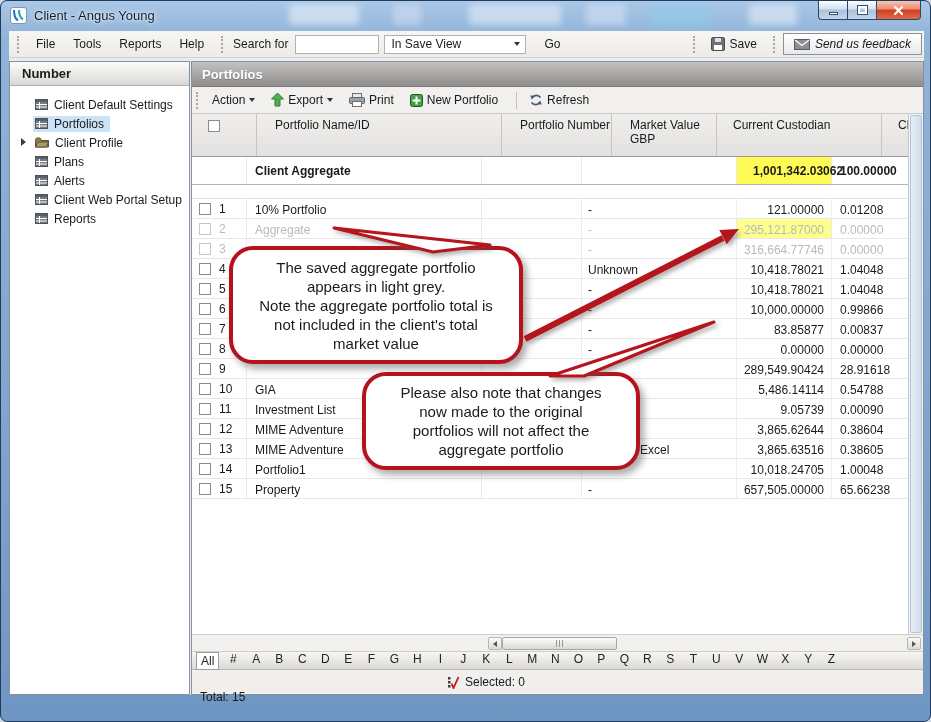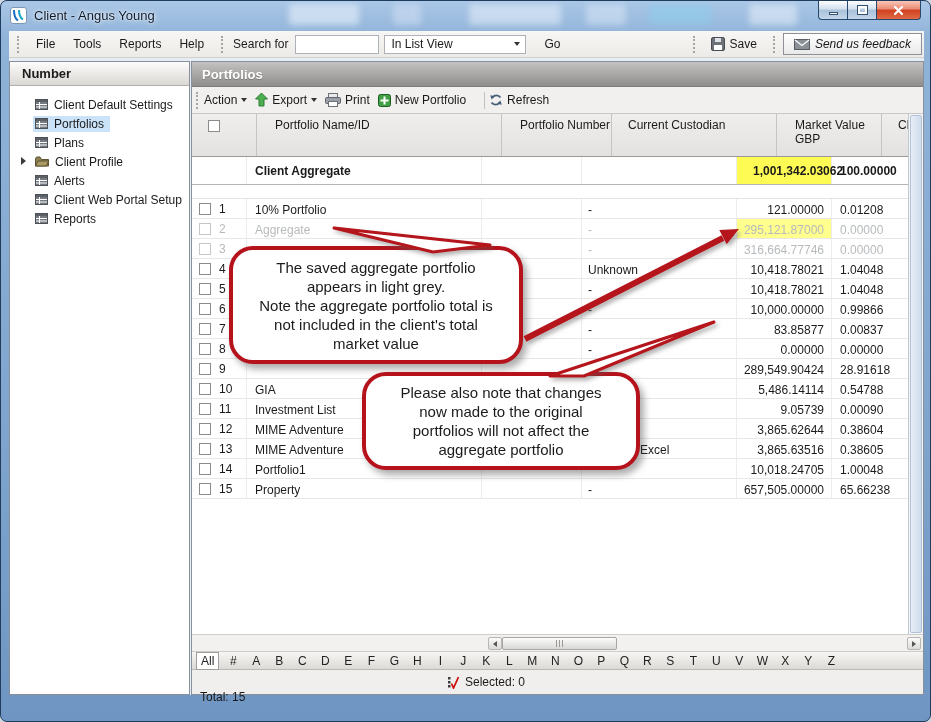--- a/index.html
+++ b/index.html
@@ -44,21 +44,21 @@
   .side-item{position:relative;height:19px;display:flex;align-items:center;padding-left:23px;cursor:default;}
   .expander{position:absolute;left:11px;top:5px;width:0;height:0;border-left:5px solid #3c3c3c;border-top:4px solid transparent;border-bottom:4px solid transparent;}
   .side-inner{display:inline-flex;align-items:center;gap:6px;padding:1px 6px 1px 2px;}
   .side-inner.sel{background:#cbe3f8;}
   .sicon{display:flex;align-items:center;}
   
   .main{position:absolute;left:182px;top:3px;right:0;bottom:0;background:#fff;border:1px solid #8a9099;}
   .panel-title{height:25px;background:linear-gradient(180deg,#c3c2c0,#8f8e8c);color:#fff;font-weight:bold;font-size:13px;
                padding:5px 0 0 10px;border-bottom:1px solid #7d7c7a;text-shadow:0 1px 1px rgba(0,0,0,.25);}
   .toolbar{height:27px;background:#f1f0ee;border-bottom:1px solid #c9c7c3;display:flex;align-items:center;}
-  .tbtn{display:flex;align-items:center;gap:4px;padding:2px 4px;margin-left:0;cursor:default;}
+  .tbtn{display:flex;align-items:center;gap:4px;padding:2px 4px;margin-left:8px;cursor:default;}
   .tsep{width:1px;height:17px;background:#c3c1bd;margin-left:14px;}
   
   .grid{position:absolute;left:0;top:52px;right:0;height:520px;background:#fff;overflow:hidden;}
   .grid-body{position:absolute;left:0;top:0;right:15px;}
   .grid-header{display:flex;height:43px;background:linear-gradient(180deg,#efeeec,#e3e2e0);border-bottom:1px solid #9b9a98;}
   .gh{border-right:1px solid #c6c5c3;padding:4px 0 0 8px;margin-left:10px;}
   .w-check{width:55px;}.w-name{width:235px;}.w-num{width:100px;}.w-cust{width:155px;padding-left:6px;}
   .w-mv{width:95px;}.w-asset{flex:1;border-right:none;white-space:nowrap;overflow:hidden;padding-left:6px;}
   .hcbx{width:12px;height:12px;border:1px solid #8b8b8b;background:#fff;margin:2px 0 0 6px;}
   .agg-row{display:flex;height:28px;border-bottom:1px solid #b5b4b2;font-weight:bold;}
@@ -81,21 +81,21 @@
   .vscroll{position:absolute;right:0;top:0;bottom:0;width:15px;background:#f2f5f9;border-left:1px solid #c3c9d0;}
   .vthumb{position:absolute;left:1px;right:1px;top:1px;bottom:1px;background:linear-gradient(90deg,#e8eef7,#cedcec);border:1px solid #b4c3d6;border-radius:2px;}
   
   .hscroll{position:absolute;left:0;right:0;top:572px;height:18px;background:#f2f1ef;border-top:1px solid #d0cec9;border-bottom:1px solid #cfcdc9;}
   .harrow{position:absolute;top:2px;width:14px;height:13px;background:linear-gradient(180deg,#fbfbfb,#dcdbd9);border:1px solid #b8b6b2;border-radius:2px;display:flex;align-items:center;justify-content:center;}
   .harrow.left{left:296px;}.harrow.right{right:2px;}
   .tri-l{width:0;height:0;border-right:4px solid #555;border-top:3.5px solid transparent;border-bottom:3.5px solid transparent;}
   .tri-r{width:0;height:0;border-left:4px solid #555;border-top:3.5px solid transparent;border-bottom:3.5px solid transparent;}
   .hthumb{position:absolute;left:310px;top:2px;width:115px;height:13px;background:linear-gradient(180deg,#fcfcfc,#d9d8d6);border:1px solid #a8a6a2;border-radius:2px;display:flex;align-items:center;justify-content:center;gap:2px;}
   .hthumb i{display:block;width:1px;height:7px;background:#9a9894;}
-  .alpha{position:absolute;left:0;right:0;top:590px;height:18px;background:linear-gradient(180deg,#f7f6f4,#dcdad6);border-bottom:1px solid #bcbab6;display:flex;align-items:center;padding-left:4px;}
+  .alpha{position:absolute;left:0;right:0;top:590px;height:18px;background:linear-gradient(180deg,#f7f6f4,#dcdad6);border-bottom:1px solid #bcbab6;display:flex;align-items:flex-start;padding-left:4px;}
   .alpha-item{min-width:14px;text-align:center;margin-right:9px;color:#222;cursor:default;}
   .alpha-item.sel{background:#fff;border:1px solid #a09e9a;padding:1px 4px;margin-right:7px;}
   .statusbar{position:absolute;left:0;right:0;top:608px;bottom:0;background:#f0efed;padding:20px 0 0 8px;}
   .sel-group{position:absolute;left:255px;top:5px;display:flex;align-items:center;gap:5px;}
   
   .callout{position:absolute;background:#fff;border:4px solid #b5121b;border-radius:24px;
            box-shadow:4px 5px 7px rgba(70,70,70,.45);z-index:30;display:flex;align-items:center;justify-content:center;
            text-align:center;font-size:15px;line-height:19px;white-space:pre-line;color:#1b1b1b;padding:0 4px;}
   #callout1{left:228px;top:245px;width:294px;height:118px;}
   #callout2{left:361px;top:371px;width:278px;height:98px;}
@@ -139,21 +139,21 @@
   <div class="menubar">
     <div class="grip"></div>
     <span class="mitem">File</span>
     <span class="mitem">Tools</span>
     <span class="mitem">Reports</span>
     <span class="mitem">Help</span>
     <div class="grip"></div>
     <span class="mlabel">Search for</span>
     <input class="search-input" value="" style="">
     <div class="combo">
-      <span>In List View</span>
+      <span>In Save View</span>
       <div class="caret-box">
           <div class="dcaret"></div>
         </div>
     </div>
     <span class="mitem go">Go</span>
     <div class="mright">
       <div class="grip"></div>
       <div class="mbtn">
         <svg width="14" height="14" viewBox="0 0 14 14">
           <rect x="0.5" y="0.5" width="13" height="13" rx="1.5" fill="#6d7278" stroke="#4a4e53"></rect>
@@ -196,41 +196,41 @@
                 <svg width="13" height="11" viewBox="0 0 13 11">
                   <rect x="0.5" y="0.5" width="12" height="10" fill="#757b81" stroke="#4d5258"></rect>
                   <rect x="1" y="1" width="11" height="2" fill="#5a6066"></rect>
                   <path d="M1,5.5 H12 M1,8 H12 M4.5,3 V10" stroke="#ffffff" stroke-width="1"></path>
                 </svg>
               </div>
               <div class="slabel">Portfolios</div>
             </div>
           </div>
           <div class="side-item">
+            <div class="expander"></div>
+            <div class="side-inner">
+              <div class="sicon">
+                <svg width="14" height="11" viewBox="0 0 14 11">
+                  <path d="M0.5,2.5 L0.5,10 L13.5,10 L13.5,3.5 L6.5,3.5 L5,1 L1.5,1 Z" fill="#8f8052" stroke="#5d5330"></path>
+                  <path d="M0.5,10 L3,5 L13.5,5 L11.5,10 Z" fill="#a99a63" stroke="#5d5330"></path>
+                </svg>
+              </div>
+              <div class="slabel">Client Profile</div>
+            </div>
+          </div>
+          <div class="side-item">
             <div class="side-inner">
               <div class="sicon">
                 <svg width="13" height="11" viewBox="0 0 13 11">
                   <rect x="0.5" y="0.5" width="12" height="10" fill="#757b81" stroke="#4d5258"></rect>
                   <rect x="1" y="1" width="11" height="2" fill="#5a6066"></rect>
                   <path d="M1,5.5 H12 M1,8 H12 M4.5,3 V10" stroke="#ffffff" stroke-width="1"></path>
                 </svg>
               </div>
               <div class="slabel">Plans</div>
-            </div>
-          </div>
-          <div class="side-item">
-            <div class="expander"></div>
-            <div class="side-inner">
-              <div class="sicon">
-                <svg width="14" height="11" viewBox="0 0 14 11">
-                  <path d="M0.5,2.5 L0.5,10 L13.5,10 L13.5,3.5 L6.5,3.5 L5,1 L1.5,1 Z" fill="#8f8052" stroke="#5d5330"></path>
-                  <path d="M0.5,10 L3,5 L13.5,5 L11.5,10 Z" fill="#a99a63" stroke="#5d5330"></path>
-                </svg>
-              </div>
-              <div class="slabel">Client Profile</div>
             </div>
           </div>
           <div class="side-item">
             <div class="side-inner">
               <div class="sicon">
                 <svg width="13" height="11" viewBox="0 0 13 11">
                   <rect x="0.5" y="0.5" width="12" height="10" fill="#757b81" stroke="#4d5258"></rect>
                   <rect x="1" y="1" width="11" height="2" fill="#5a6066"></rect>
                   <path d="M1,5.5 H12 M1,8 H12 M4.5,3 V10" stroke="#ffffff" stroke-width="1"></path>
                 </svg>
@@ -310,22 +310,22 @@
       </div>
 
       <div class="grid">
         <div class="grid-body">
           <div class="grid-header">
             <div class="gh w-check" style="padding-left:0;">
                 <div class="hcbx"></div>
               </div>
             <div class="gh w-name">Portfolio Name/ID</div>
             <div class="gh w-num">Portfolio Number</div>
+            <div class="gh w-mv">Market Value GBP</div>
             <div class="gh w-cust">Current Custodian</div>
-            <div class="gh w-mv">Market Value GBP</div>
             <div class="gh w-asset">Client Asset(%</div>
           </div>
           <div class="agg-row">
             <div class="cell c-check"></div>
             <div class="cell c-name">Client Aggregate</div>
             <div class="cell c-num"></div>
             <div class="cell c-cust"></div>
             <div class="cell c-mv">1,001,342.03062</div>
             <div class="cell c-asset">100.00000</div>
           </div>

